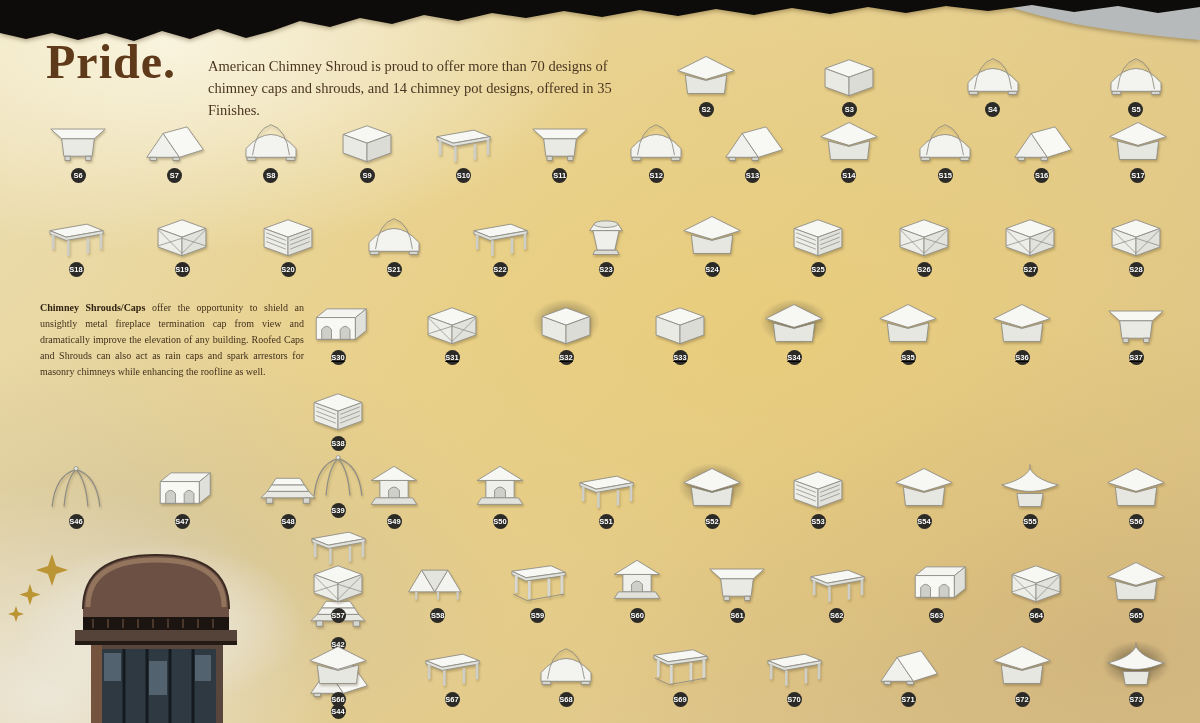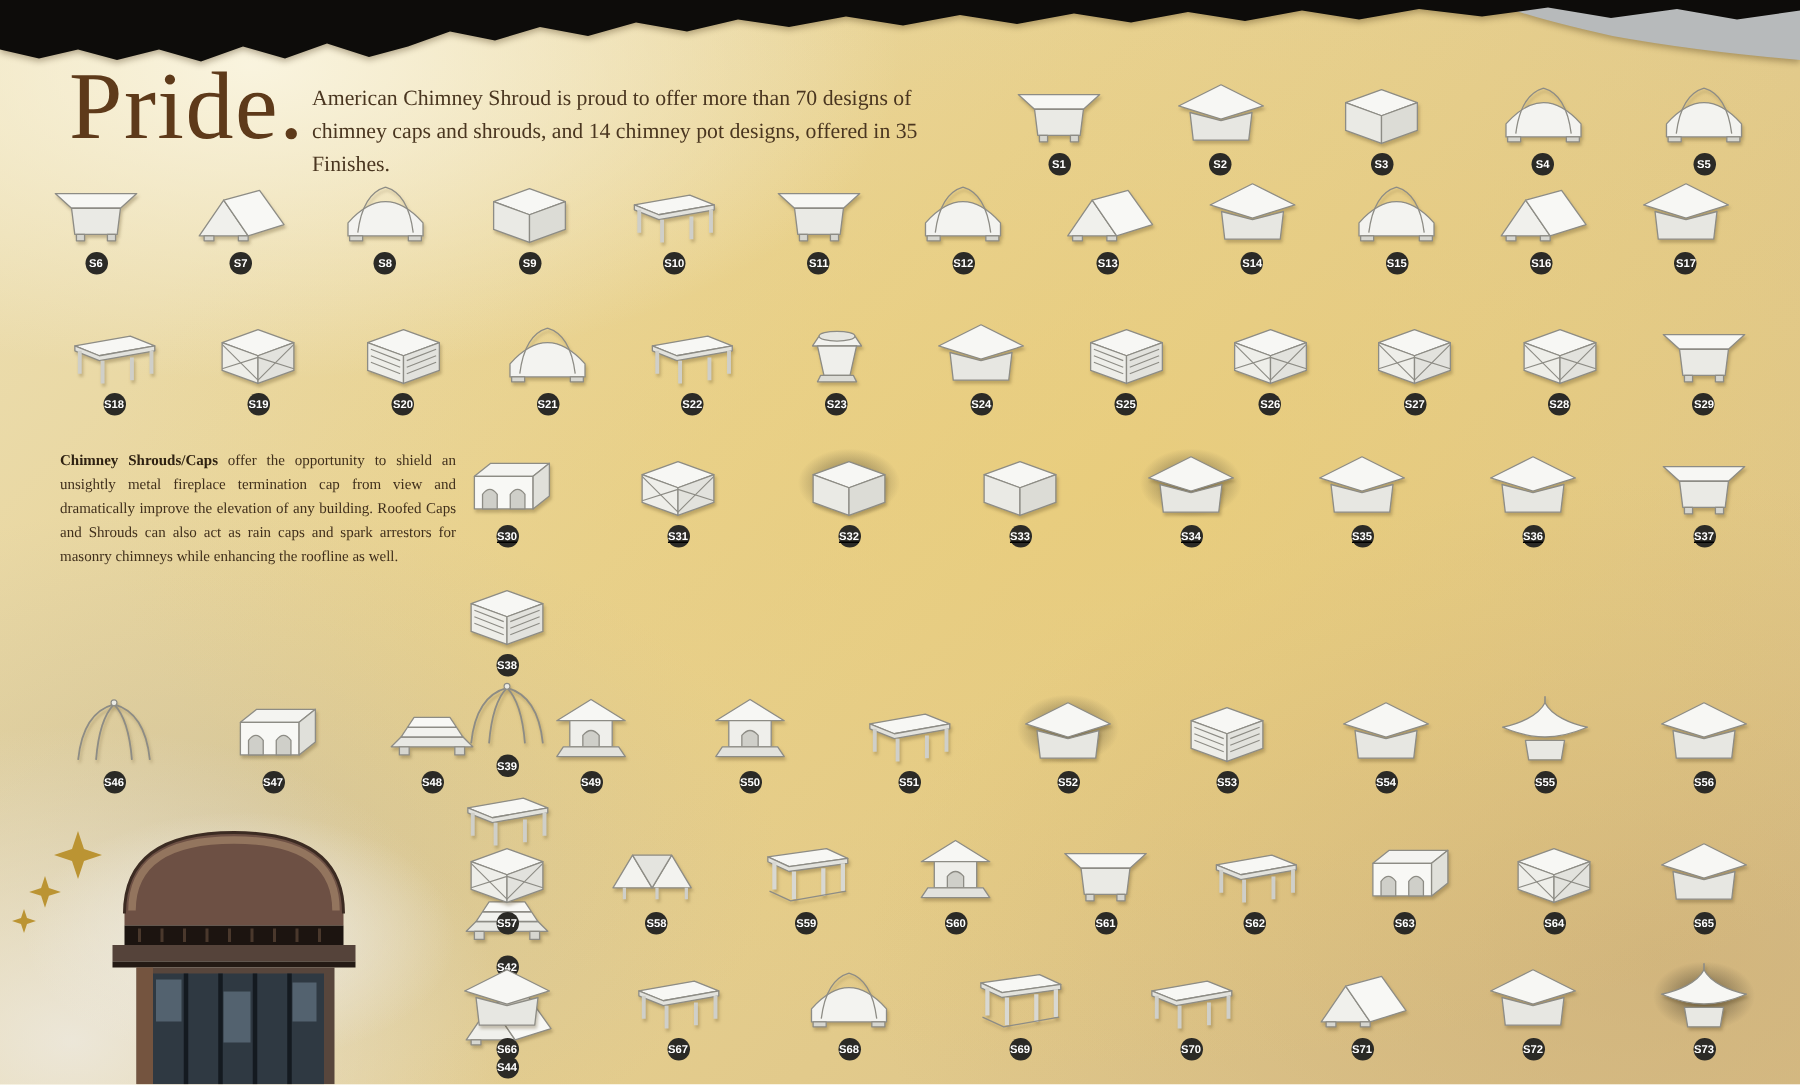--- a/index.html
+++ b/index.html
@@ -10,34 +10,34 @@
       radial-gradient(ellipse 620px 300px at 14% 6%, rgba(250,245,225,.95), rgba(250,245,225,0) 70%),
       radial-gradient(ellipse 900px 520px at 62% 45%, rgba(236,205,112,.55), rgba(236,205,112,0) 75%),
       radial-gradient(ellipse 700px 420px at 92% 88%, rgba(203,172,116,.6), rgba(203,172,116,0) 75%),
       radial-gradient(ellipse 420px 300px at 4% 96%, rgba(238,235,228,.85), rgba(238,235,228,0) 70%),
       radial-gradient(ellipse 520px 320px at 12% 78%, rgba(190,182,162,.45), rgba(190,182,162,0) 72%),
       linear-gradient(135deg, #ecdfb4 0%, #e7d192 40%, #e2ca8b 65%, #d9c08a 100%);
   }
   .torn{position:absolute;left:0;top:0;width:1200px;height:50px;z-index:6;filter:drop-shadow(0 2px 2px rgba(60,40,10,.35));}
   .page-title{
     position:absolute;left:46px;top:34px;margin:0;z-index:5;
-    font-size:64px;font-weight:400;color:#5e3a1a;letter-spacing:1px;
+    font-size:48px;font-weight:700;color:#5e3a1a;letter-spacing:1px;
   }
   .intro{
     position:absolute;left:208px;top:56px;width:448px;margin:0;z-index:5;
     font-size:14.5px;line-height:1.5;color:#4a3620;
   }
   .body-text{
     position:absolute;left:40px;top:300px;width:264px;margin:0;z-index:5;
     font-size:10px;line-height:1.6;color:#41301c;text-align:justify;
   }
   .body-text b{color:#2f2212;}
   .row{position:absolute;display:flex;justify-content:space-between;z-index:3;}
   .r1{left:666px;top:50px;width:510px;}
-  .r2{left:24px;top:116px;width:1140px;}
+  .r2{left:38px;top:116px;width:1140px;}
   .r3{left:36px;top:210px;width:1140px;}
   .r4{left:298px;top:298px;width:878px;text-decoration:underline;}
   .r5{left:298px;top:384px;width:878px;flex-direction:column;}
   .r6{left:36px;top:462px;width:1140px;}
   .r7{left:298px;top:556px;width:878px;}
   .r8{left:298px;top:640px;width:878px;}
   .cell{position:relative;display:flex;flex-direction:column;align-items:center;width:80px;}
   .cell.hl::before{
     content:"";position:absolute;top:-7px;left:-6px;right:-6px;height:62px;
     background:radial-gradient(closest-side, rgba(44,41,33,.62), rgba(44,41,33,0) 74%);
@@ -163,195 +163,183 @@
   <h1 class="page-title">Pride.</h1>
 
   <p class="intro">American Chimney Shroud is proud to offer more than 70 designs of chimney caps and shrouds, and 14 chimney pot designs, offered in 35 Finishes.</p>
 
   <p class="body-text"><b>Chimney Shrouds/Caps</b><span> offer the opportunity to shield an unsightly metal fireplace termination cap from view and dramatically improve the elevation of any building. Roofed Caps and Shrouds can also act as rain caps and spark arrestors for masonry chimneys while enhancing the roofline as well.</span></p>
 
   <div id="rows">
       <div class="row r1">
         <div class="cell">
           <svg viewBox="0 0 64 46" class="glyph">
+            <use href="#g-hip"></use>
+          </svg>
+          <span class="badge">S2</span>
+        </div>
+        <div class="cell">
+          <svg viewBox="0 0 64 46" class="glyph">
+            <use href="#g-box"></use>
+          </svg>
+          <span class="badge">S3</span>
+        </div>
+        <div class="cell">
+          <svg viewBox="0 0 64 46" class="glyph">
+            <use href="#g-barrel"></use>
+          </svg>
+          <span class="badge">S4</span>
+        </div>
+        <div class="cell">
+          <svg viewBox="0 0 64 46" class="glyph">
+            <use href="#g-barrel"></use>
+          </svg>
+          <span class="badge">S5</span>
+        </div>
+      </div>
+      <div class="row r2">
+        <div class="cell">
+          <svg viewBox="0 0 64 46" class="glyph">
             <use href="#g-flared"></use>
           </svg>
-          <span class="badge">S1</span>
-        </div>
-        <div class="cell">
-          <svg viewBox="0 0 64 46" class="glyph">
-            <use href="#g-hip"></use>
-          </svg>
-          <span class="badge">S2</span>
+          <span class="badge">S6</span>
+        </div>
+        <div class="cell">
+          <svg viewBox="0 0 64 46" class="glyph">
+            <use href="#g-gable"></use>
+          </svg>
+          <span class="badge">S7</span>
+        </div>
+        <div class="cell">
+          <svg viewBox="0 0 64 46" class="glyph">
+            <use href="#g-barrel"></use>
+          </svg>
+          <span class="badge">S8</span>
         </div>
         <div class="cell">
           <svg viewBox="0 0 64 46" class="glyph">
             <use href="#g-box"></use>
           </svg>
-          <span class="badge">S3</span>
+          <span class="badge">S9</span>
+        </div>
+        <div class="cell">
+          <svg viewBox="0 0 64 46" class="glyph">
+            <use href="#g-table"></use>
+          </svg>
+          <span class="badge">S10</span>
+        </div>
+        <div class="cell">
+          <svg viewBox="0 0 64 46" class="glyph">
+            <use href="#g-flared"></use>
+          </svg>
+          <span class="badge">S11</span>
         </div>
         <div class="cell">
           <svg viewBox="0 0 64 46" class="glyph">
             <use href="#g-barrel"></use>
           </svg>
-          <span class="badge">S4</span>
+          <span class="badge">S12</span>
+        </div>
+        <div class="cell">
+          <svg viewBox="0 0 64 46" class="glyph">
+            <use href="#g-gable"></use>
+          </svg>
+          <span class="badge">S13</span>
+        </div>
+        <div class="cell">
+          <svg viewBox="0 0 64 46" class="glyph">
+            <use href="#g-hip"></use>
+          </svg>
+          <span class="badge">S14</span>
         </div>
         <div class="cell">
           <svg viewBox="0 0 64 46" class="glyph">
             <use href="#g-barrel"></use>
           </svg>
-          <span class="badge">S5</span>
-        </div>
-      </div>
-      <div class="row r2">
-        <div class="cell">
-          <svg viewBox="0 0 64 46" class="glyph">
-            <use href="#g-flared"></use>
-          </svg>
-          <span class="badge">S6</span>
+          <span class="badge">S15</span>
         </div>
         <div class="cell">
           <svg viewBox="0 0 64 46" class="glyph">
             <use href="#g-gable"></use>
           </svg>
-          <span class="badge">S7</span>
+          <span class="badge">S16</span>
+        </div>
+        <div class="cell">
+          <svg viewBox="0 0 64 46" class="glyph">
+            <use href="#g-hip"></use>
+          </svg>
+          <span class="badge">S17</span>
+        </div>
+      </div>
+      <div class="row r3">
+        <div class="cell">
+          <svg viewBox="0 0 64 46" class="glyph">
+            <use href="#g-table"></use>
+          </svg>
+          <span class="badge">S18</span>
+        </div>
+        <div class="cell">
+          <svg viewBox="0 0 64 46" class="glyph">
+            <use href="#g-lattice"></use>
+          </svg>
+          <span class="badge">S19</span>
+        </div>
+        <div class="cell">
+          <svg viewBox="0 0 64 46" class="glyph">
+            <use href="#g-louver"></use>
+          </svg>
+          <span class="badge">S20</span>
         </div>
         <div class="cell">
           <svg viewBox="0 0 64 46" class="glyph">
             <use href="#g-barrel"></use>
           </svg>
-          <span class="badge">S8</span>
-        </div>
-        <div class="cell">
-          <svg viewBox="0 0 64 46" class="glyph">
-            <use href="#g-box"></use>
-          </svg>
-          <span class="badge">S9</span>
-        </div>
-        <div class="cell">
-          <svg viewBox="0 0 64 46" class="glyph">
-            <use href="#g-table"></use>
-          </svg>
-          <span class="badge">S10</span>
-        </div>
-        <div class="cell">
-          <svg viewBox="0 0 64 46" class="glyph">
-            <use href="#g-flared"></use>
-          </svg>
-          <span class="badge">S11</span>
-        </div>
-        <div class="cell">
-          <svg viewBox="0 0 64 46" class="glyph">
-            <use href="#g-barrel"></use>
-          </svg>
-          <span class="badge">S12</span>
-        </div>
-        <div class="cell">
-          <svg viewBox="0 0 64 46" class="glyph">
-            <use href="#g-gable"></use>
-          </svg>
-          <span class="badge">S13</span>
-        </div>
-        <div class="cell">
-          <svg viewBox="0 0 64 46" class="glyph">
-            <use href="#g-hip"></use>
-          </svg>
-          <span class="badge">S14</span>
-        </div>
-        <div class="cell">
-          <svg viewBox="0 0 64 46" class="glyph">
-            <use href="#g-barrel"></use>
-          </svg>
-          <span class="badge">S15</span>
-        </div>
-        <div class="cell">
-          <svg viewBox="0 0 64 46" class="glyph">
-            <use href="#g-gable"></use>
-          </svg>
-          <span class="badge">S16</span>
-        </div>
-        <div class="cell">
-          <svg viewBox="0 0 64 46" class="glyph">
-            <use href="#g-hip"></use>
-          </svg>
-          <span class="badge">S17</span>
-        </div>
-      </div>
-      <div class="row r3">
-        <div class="cell">
-          <svg viewBox="0 0 64 46" class="glyph">
-            <use href="#g-table"></use>
-          </svg>
-          <span class="badge">S18</span>
+          <span class="badge">S21</span>
+        </div>
+        <div class="cell">
+          <svg viewBox="0 0 64 46" class="glyph">
+            <use href="#g-table"></use>
+          </svg>
+          <span class="badge">S22</span>
+        </div>
+        <div class="cell">
+          <svg viewBox="0 0 64 46" class="glyph">
+            <use href="#g-pot"></use>
+          </svg>
+          <span class="badge">S23</span>
+        </div>
+        <div class="cell">
+          <svg viewBox="0 0 64 46" class="glyph">
+            <use href="#g-hip"></use>
+          </svg>
+          <span class="badge">S24</span>
+        </div>
+        <div class="cell">
+          <svg viewBox="0 0 64 46" class="glyph">
+            <use href="#g-louver"></use>
+          </svg>
+          <span class="badge">S25</span>
         </div>
         <div class="cell">
           <svg viewBox="0 0 64 46" class="glyph">
             <use href="#g-lattice"></use>
           </svg>
-          <span class="badge">S19</span>
-        </div>
-        <div class="cell">
-          <svg viewBox="0 0 64 46" class="glyph">
-            <use href="#g-louver"></use>
-          </svg>
-          <span class="badge">S20</span>
-        </div>
-        <div class="cell">
-          <svg viewBox="0 0 64 46" class="glyph">
-            <use href="#g-barrel"></use>
-          </svg>
-          <span class="badge">S21</span>
-        </div>
-        <div class="cell">
-          <svg viewBox="0 0 64 46" class="glyph">
-            <use href="#g-table"></use>
-          </svg>
-          <span class="badge">S22</span>
-        </div>
-        <div class="cell">
-          <svg viewBox="0 0 64 46" class="glyph">
-            <use href="#g-pot"></use>
-          </svg>
-          <span class="badge">S23</span>
-        </div>
-        <div class="cell">
-          <svg viewBox="0 0 64 46" class="glyph">
-            <use href="#g-hip"></use>
-          </svg>
-          <span class="badge">S24</span>
-        </div>
-        <div class="cell">
-          <svg viewBox="0 0 64 46" class="glyph">
-            <use href="#g-louver"></use>
-          </svg>
-          <span class="badge">S25</span>
+          <span class="badge">S26</span>
         </div>
         <div class="cell">
           <svg viewBox="0 0 64 46" class="glyph">
             <use href="#g-lattice"></use>
           </svg>
-          <span class="badge">S26</span>
+          <span class="badge">S27</span>
         </div>
         <div class="cell">
           <svg viewBox="0 0 64 46" class="glyph">
             <use href="#g-lattice"></use>
           </svg>
-          <span class="badge">S27</span>
-        </div>
-        <div class="cell">
-          <svg viewBox="0 0 64 46" class="glyph">
-            <use href="#g-lattice"></use>
-          </svg>
           <span class="badge">S28</span>
-        </div>
-        <div class="cell">
-          <svg viewBox="0 0 64 46" class="glyph">
-            <use href="#g-flared"></use>
-          </svg>
-          <span class="badge">S29</span>
         </div>
       </div>
       <div class="row r4">
         <div class="cell">
           <svg viewBox="0 0 64 46" class="glyph">
             <use href="#g-arch"></use>
           </svg>
           <span class="badge">S30</span>
         </div>
         <div class="cell">

